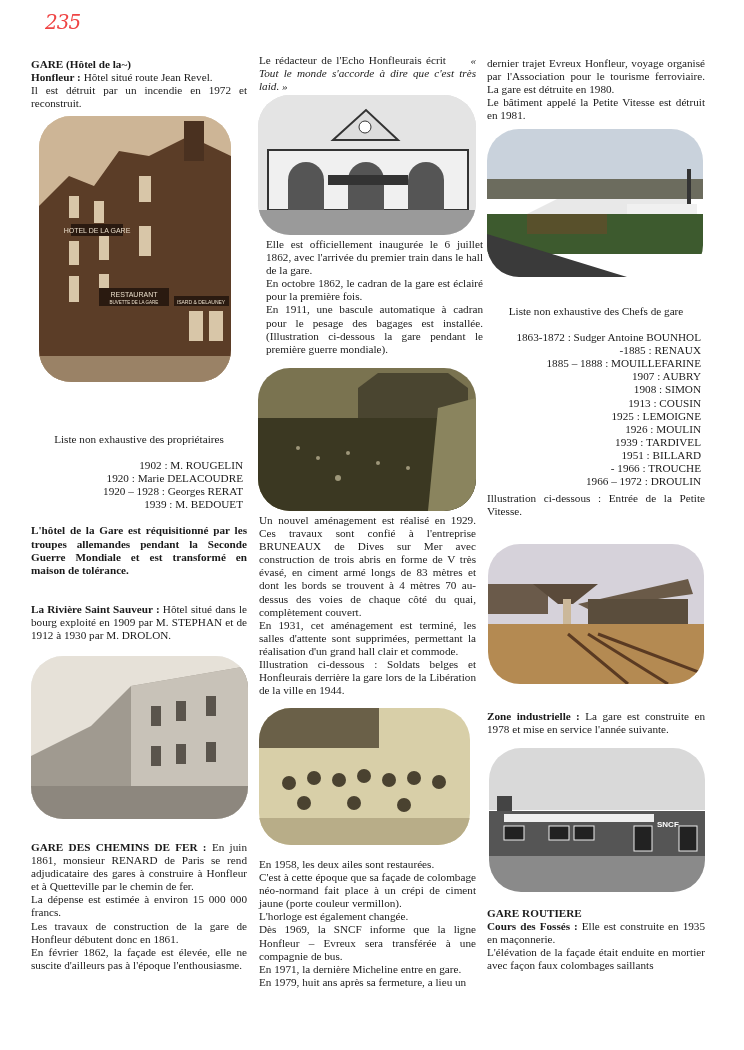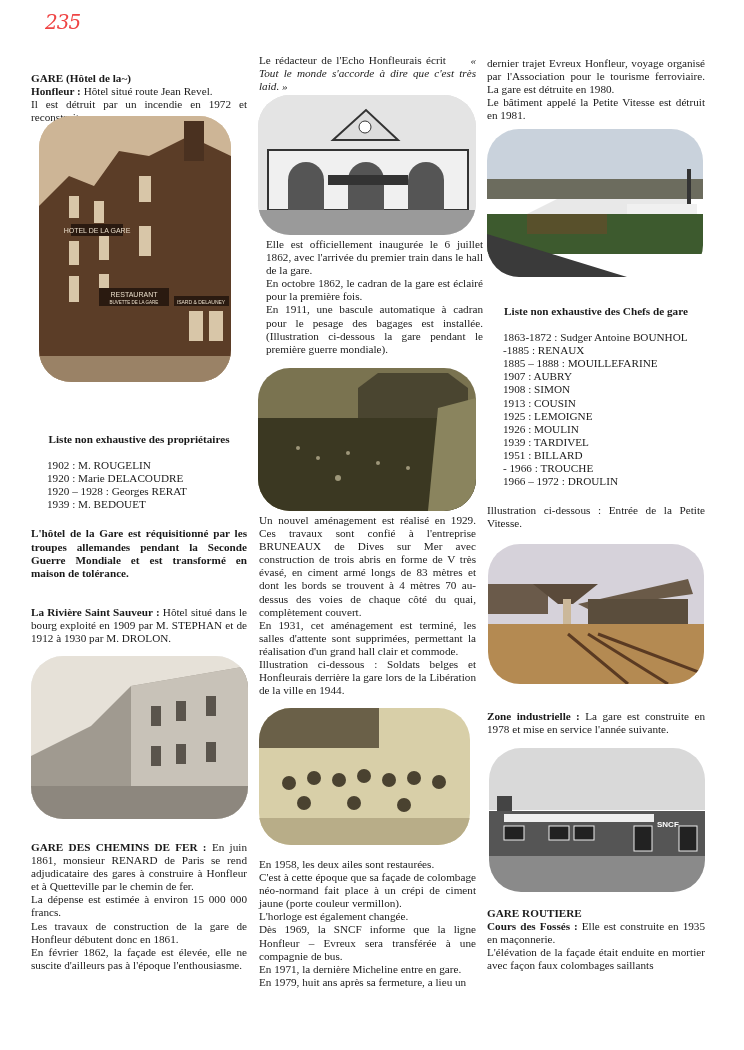--- a/index.html
+++ b/index.html
@@ -4,34 +4,34 @@
 <style>
   html,body{margin:0;padding:0;background:#fff;}
   body{width:744px;height:1050px;position:relative;overflow:hidden;
        font-family:"Liberation Serif","DejaVu Serif",serif;color:#1a1a1a;}
   .pnum{position:absolute;left:14px;top:10px;font-size:20px;color:#ef4444;
         font-family:"DejaVu Serif",serif;font-style:italic;letter-spacing:-1px;margin-left:31px;}
   .col{position:absolute;font-size:11.2px;line-height:13.1px;text-align:justify;}
   .col p{margin:0;}
   .b{font-weight:bold;}
   .i{font-style:italic;margin-left:20px;}
-  .ctr{text-align:center;font-weight:bold;}
+  .ctr{text-align:center;font-weight:normal;}
   .photo{position:absolute;overflow:hidden;border-radius:32px;}
-  .list{margin:16px;padding:0;list-style:none;text-align:left;}
+  .list{margin:4px;padding:0;list-style:none;text-align:right;}
   .list li{margin:0;}
   
   .sepia{background:linear-gradient(180deg,#d8c4a6 0%,#b79a76 30%,#6c4b33 55%,#4a3322 80%,#8a7257 100%);}
   .bw{background:linear-gradient(180deg,#f0f0f0 0%,#e2e2e2 30%,#7a7a7a 55%,#5a5a5a 75%,#9a9a9a 100%);}
 </style>
 </head>
 <body>
 
 <div class="pnum">235</div>
 
-<div class="col" style="left:31px;top:72px;width:216px;">
+<div class="col" style="left:31px;top:58px;width:216px;">
   <p class="b">GARE (Hôtel de la~)</p>
   <p><span class="b">Honfleur :</span><span> Hôtel situé route Jean Revel.</span></p>
   <p>Il est détruit par un incendie en 1972 et reconstruit.</p>
 </div>
 
 <div class="photo sepia" style="left:39px;top:116px;width:192px;height:266px;">
   <svg width="192" height="266" viewBox="0 0 192 266">
     <rect width="192" height="266" fill="#cdb596"></rect>
     <polygon points="0,90 30,60 55,70 80,35 110,40 150,20 192,40 192,240 0,240" fill="#5b3d27"></polygon>
     <rect x="145" y="5" width="20" height="40" fill="#4a3120"></rect>

